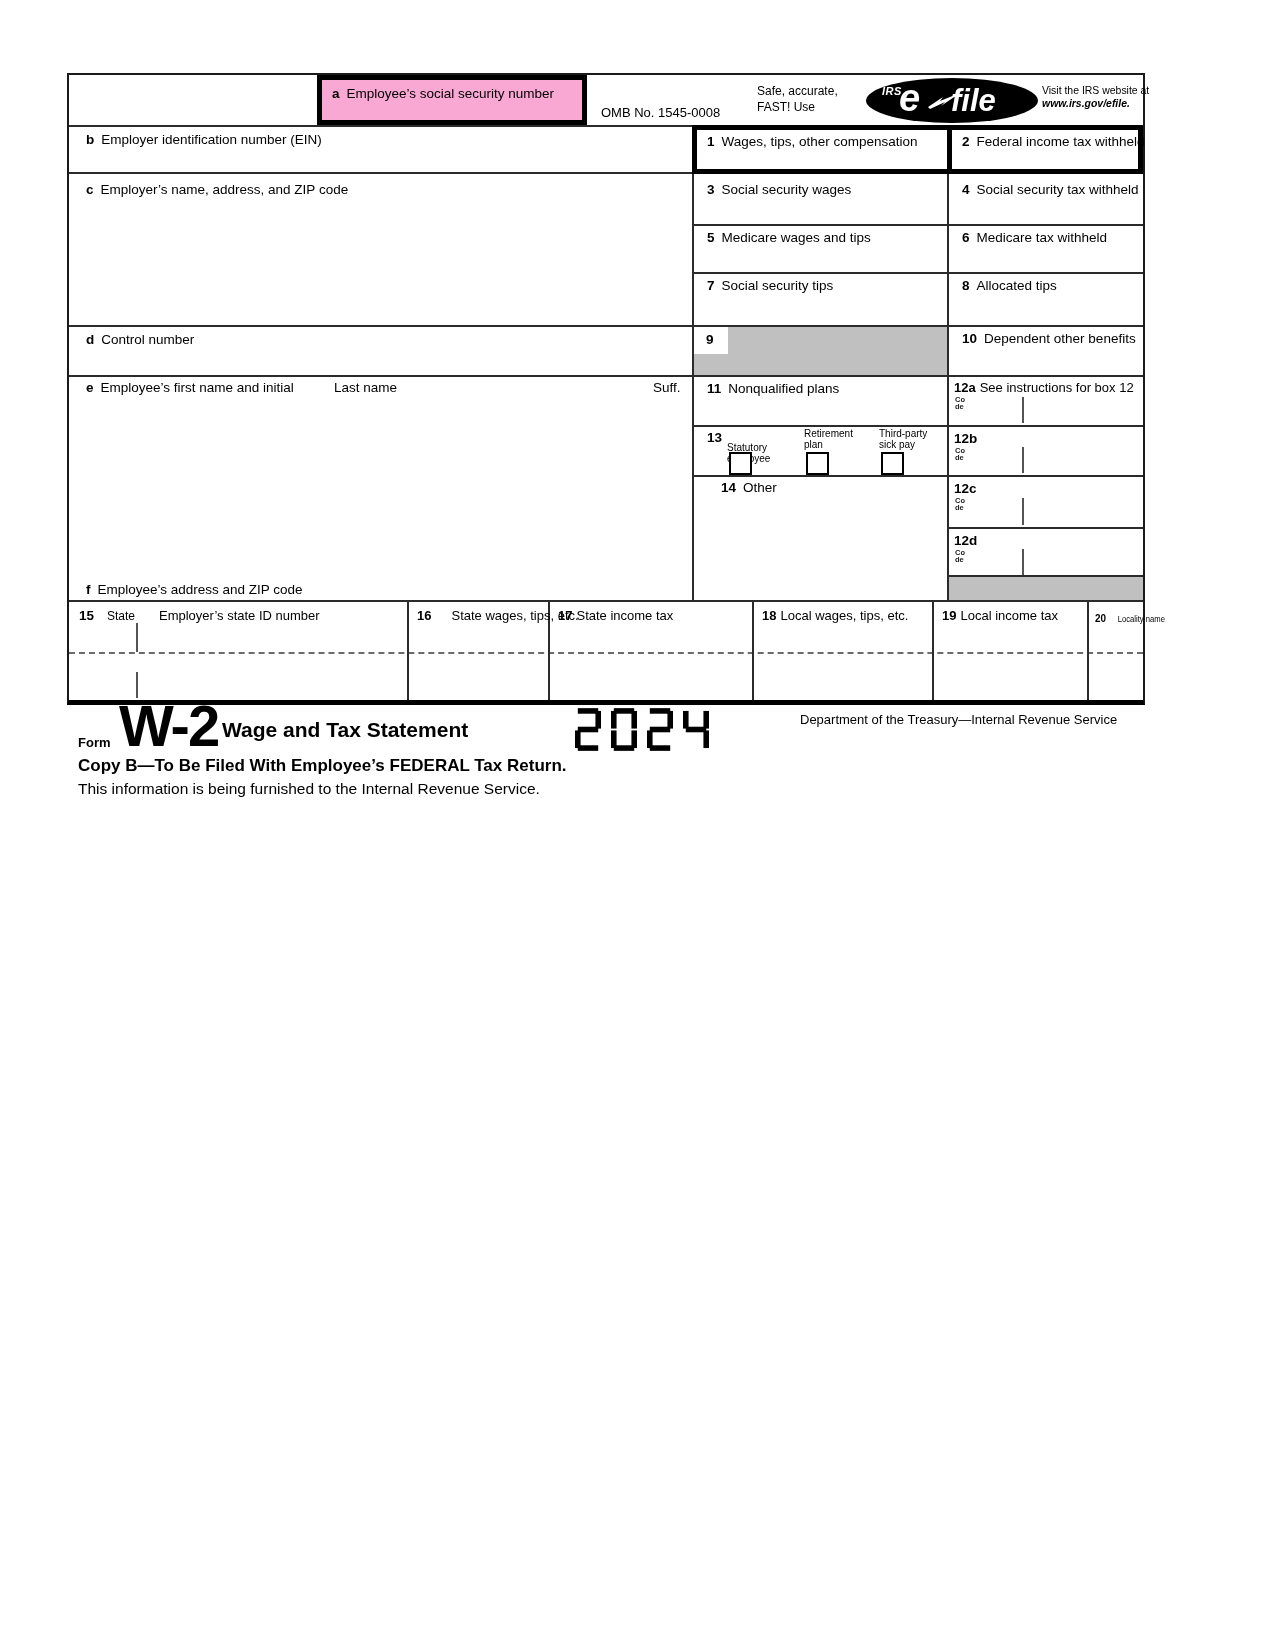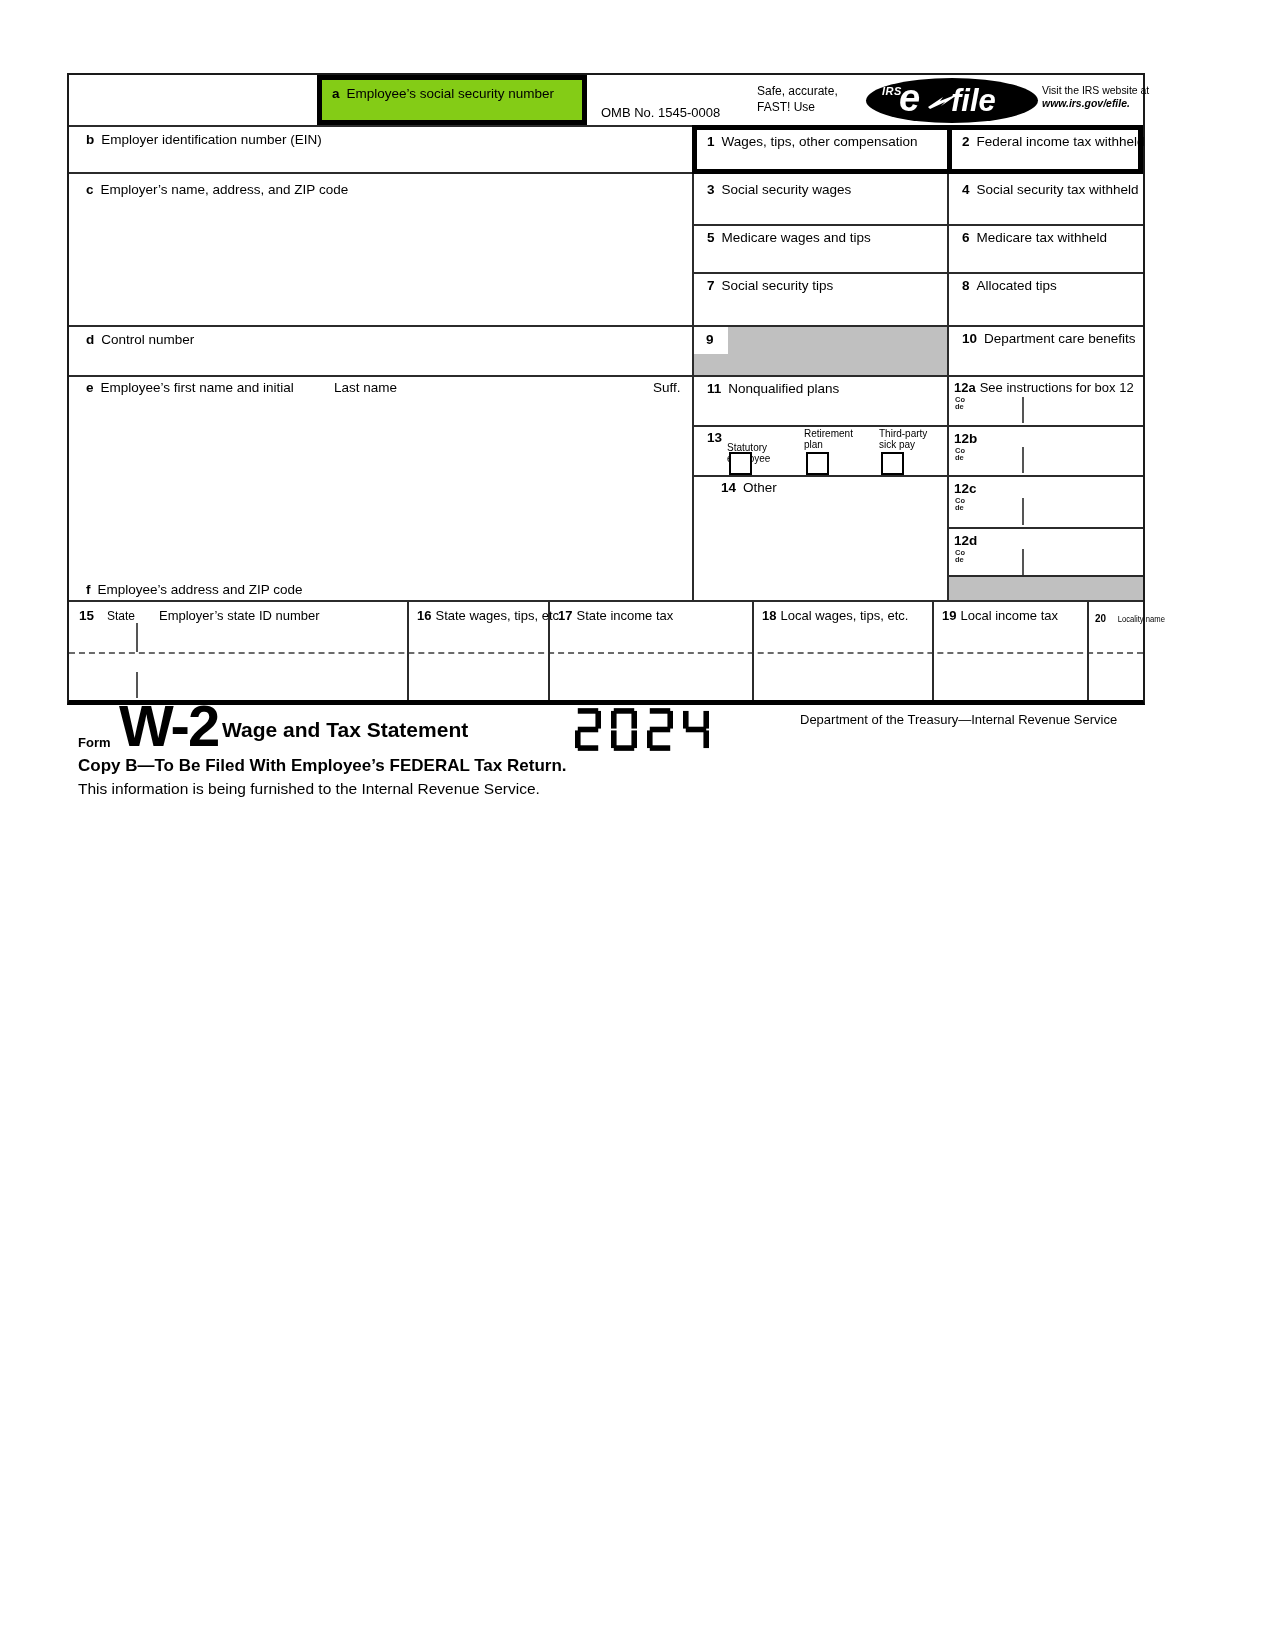--- a/index.html
+++ b/index.html
@@ -2,21 +2,21 @@
 <html><head>
 <meta charset="utf-8">
 <style>
   html,body{margin:0;padding:0;background:#fff}
   body{width:1275px;height:1650px;position:relative;font-family:"Liberation Sans",sans-serif;color:#000;-webkit-font-smoothing:antialiased}
   .form{position:absolute;left:67px;top:73px;width:1074px;height:625px;border:2px solid #1a1a1a;border-bottom:5px solid #000;box-sizing:content-box;background:#fff}
   .hl{position:absolute;height:2px;background:#2b2b2b}
   .vl{position:absolute;width:2px;background:#2b2b2b}
   .tick{position:absolute;width:2px;background:#555}
   .dash{position:absolute;height:0;border-top:2px dashed #6b6b6b}
-  .thick{position:absolute;border:5px solid #000;box-sizing:border-box;background:#84cc16}
+  .thick{position:absolute;border:5px solid #000;box-sizing:border-box;background:#f9a8d4}
   .lbl{position:absolute;font-size:13.5px;line-height:15px;white-space:nowrap}
   .bn{font-weight:bold;margin-right:7px}
   .snug{font-size:13px}
   .gray{position:absolute;background:#c0c0c0}
   .chip9{position:absolute;left:0;top:0;width:34px;height:27px;background:#fff}
   .chip9 .bn{position:absolute;left:12px;top:5px;font-size:13.5px}
   .code{position:absolute;width:10px;font-size:7.5px;line-height:6.5px;word-break:break-all;font-weight:bold;color:#222}
   .chklbl{position:absolute;font-size:10px;line-height:10.5px;white-space:nowrap}
   .chk{position:absolute;width:19px;height:19px;border:2px solid #000;background:#fff}
   .efile{position:absolute;left:797px;top:3px;width:172px;height:45px;background:#000;border-radius:50%}
@@ -129,21 +129,21 @@
   <div class="lbl" style="left:893px;top:155px">
     <span class="bn">6</span><span>Medicare tax withheld</span>
   </div>
   <div class="lbl" style="left:638px;top:203px">
     <span class="bn">7</span><span>Social security tips</span>
   </div>
   <div class="lbl" style="left:893px;top:203px">
     <span class="bn">8</span><span>Allocated tips</span>
   </div>
   <div class="lbl" style="left:893px;top:256px">
-    <span class="bn">10</span><span>Department care benefits</span>
+    <span class="bn">10</span><span>Dependent other benefits</span>
   </div>
   <div class="lbl" style="left:638px;top:306px">
     <span class="bn">11</span><span>Nonqualified plans</span>
   </div>
 
   <div class="lbl" style="left:885px;top:305px;font-size:13px">
     <span class="bn" style="margin-right:4px">12a</span><span>See instructions for box 12</span>
   </div>
   <div class="code" style="left:886px;top:322px">Code</div>
   <div class="tick" style="left:953px;top:322px;height:26px"></div>
@@ -191,21 +191,21 @@
 
   <div class="lbl" style="left:10px;top:533px">
     <span class="bn" style="margin-right:0">15</span>
   </div>
   <div class="lbl" style="left:38px;top:534px;font-size:12px">State</div>
   <div class="lbl" style="left:90px;top:533px;font-size:13px">Employer’s state ID number</div>
   <div class="tick" style="left:67px;top:548px;height:29px"></div>
   <div class="tick" style="left:67px;top:597px;height:26px"></div>
 
   <div class="lbl snug" style="left:348px;top:533px">
-    <span class="bn" style="margin-right:4px">16</span><span>State wages, tips, etc.</span>
+    <span class="bn" style="margin-right:20px">16</span><span>State wages, tips, etc.</span>
   </div>
   <div class="lbl snug" style="left:489px;top:533px">
     <span class="bn" style="margin-right:4px">17</span><span>State income tax</span>
   </div>
   <div class="lbl snug" style="left:693px;top:533px">
     <span class="bn" style="margin-right:4px">18</span><span>Local wages, tips, etc.</span>
   </div>
   <div class="lbl snug" style="left:873px;top:533px">
     <span class="bn" style="margin-right:4px">19</span><span>Local income tax</span>
   </div>

